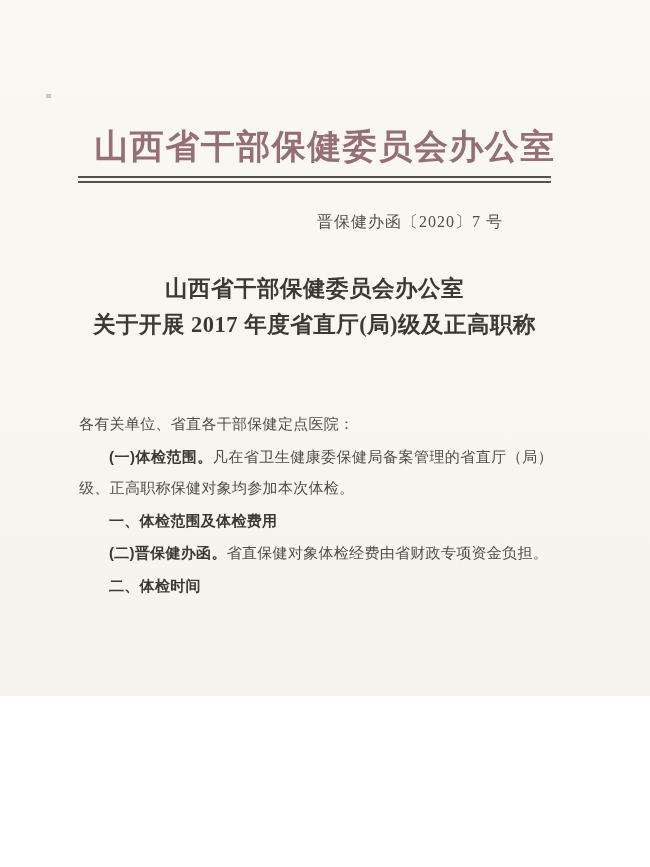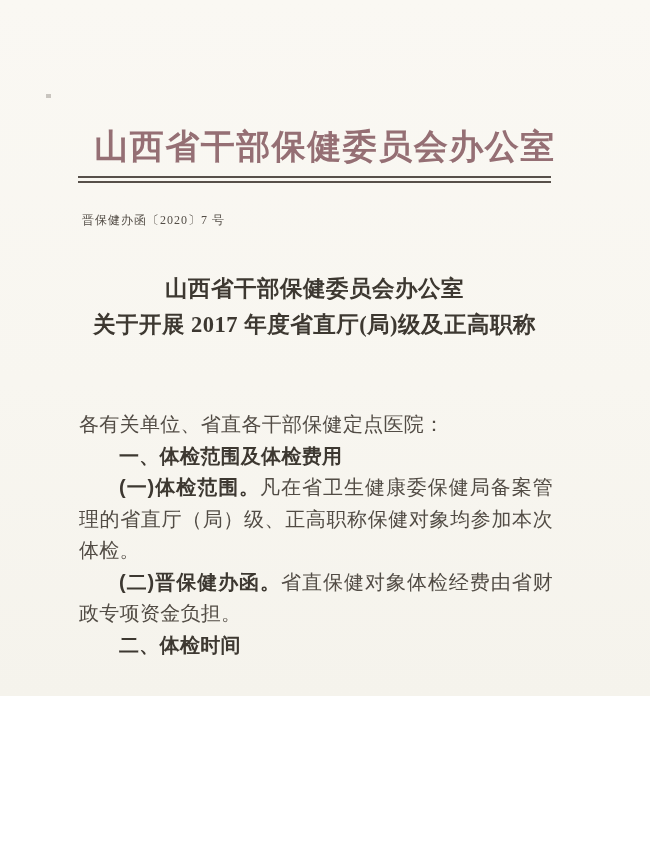--- a/index.html
+++ b/index.html
@@ -39,46 +39,47 @@
     top: 176px;
     left: 78px;
     width: 473px;
     height: 3px;
     border-top: 2px solid var(--rule, #57504a);
     border-bottom: 2px solid var(--rule, #57504a);
   }
   .doc-number {
     position: absolute;
     top: 212px;
-    left: 82px;
+    left: 70px;
     width: 473px;
     box-sizing: border-box;
     padding-right: 40px;
-    font-size: 12px;
+    text-align: right;
+    font-size: 16px;
     letter-spacing: 1px;
     color: var(--ink, #524c45);
   }
   .notice-title {
     position: absolute;
     top: 271px;
     left: 78px;
     width: 473px;
     text-align: center;
     font-size: 22.5px;
     font-weight: 700;
     line-height: 36px;
     letter-spacing: 0.5px;
     color: var(--ink-dark, #3d3831);
   }
   .body-text {
     position: absolute;
     top: 409px;
     left: 79px;
     width: 474px;
-    font-size: 20px;
+    font-size: 15px;
     line-height: 31.5px;
     letter-spacing: 0.3px;
     text-align: justify;
     color: var(--ink, #524c45);
   }
   .body-text p {
     margin: 0;
     text-indent: 2em;
   }
   .body-text p.no-indent {
@@ -113,22 +114,22 @@
   <div class="doc-number">晋保健办函〔2020〕7 号</div>
 
   <div class="notice-title">
     <div>山西省干部保健委员会办公室</div>
     <div>关于开展 2017 年度省直厅(局)级及正高职称</div>
   </div>
 
   <div class="body-text">
     <p class="no-indent">各有关单位、省直各干部保健定点医院：</p>
     <div id="body-paragraphs">
+        <p><span class="hei">(一)体检范围。</span><span>凡在省卫生健康委保健局备案管理的省直厅（局）级、正高职称保健对象均参加本次体检。</span></p>
         <p><span class="hei">一、体检范围及体检费用</span></p>
-        <p><span class="hei">(一)体检范围。</span><span>凡在省卫生健康委保健局备案管理的省直厅（局）级、正高职称保健对象均参加本次体检。</span></p>
         <p><span class="hei">(二)晋保健办函。</span><span>省直保健对象体检经费由省财政专项资金负担。</span></p>
         <p><span class="hei">二、体检时间</span></p>
       </div>
   </div>
 
   <div class="rule-bottom"></div>
 
 </div>
 
 </body></html>

